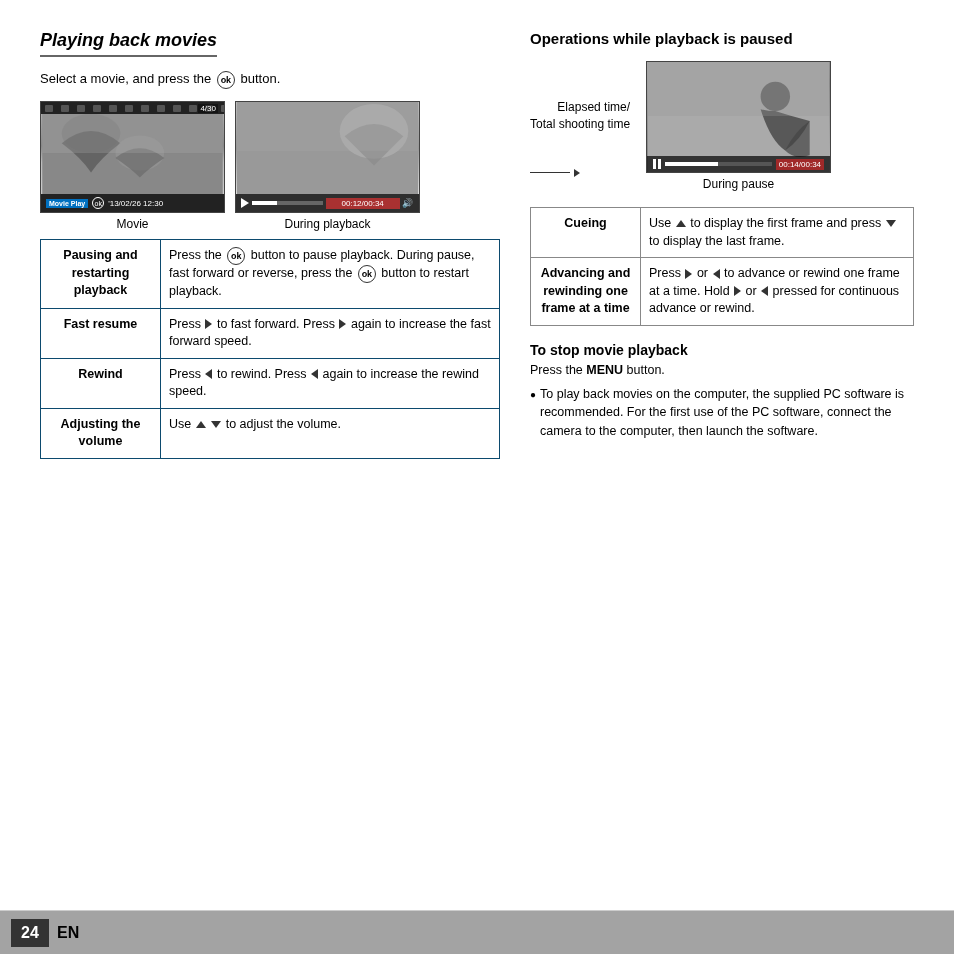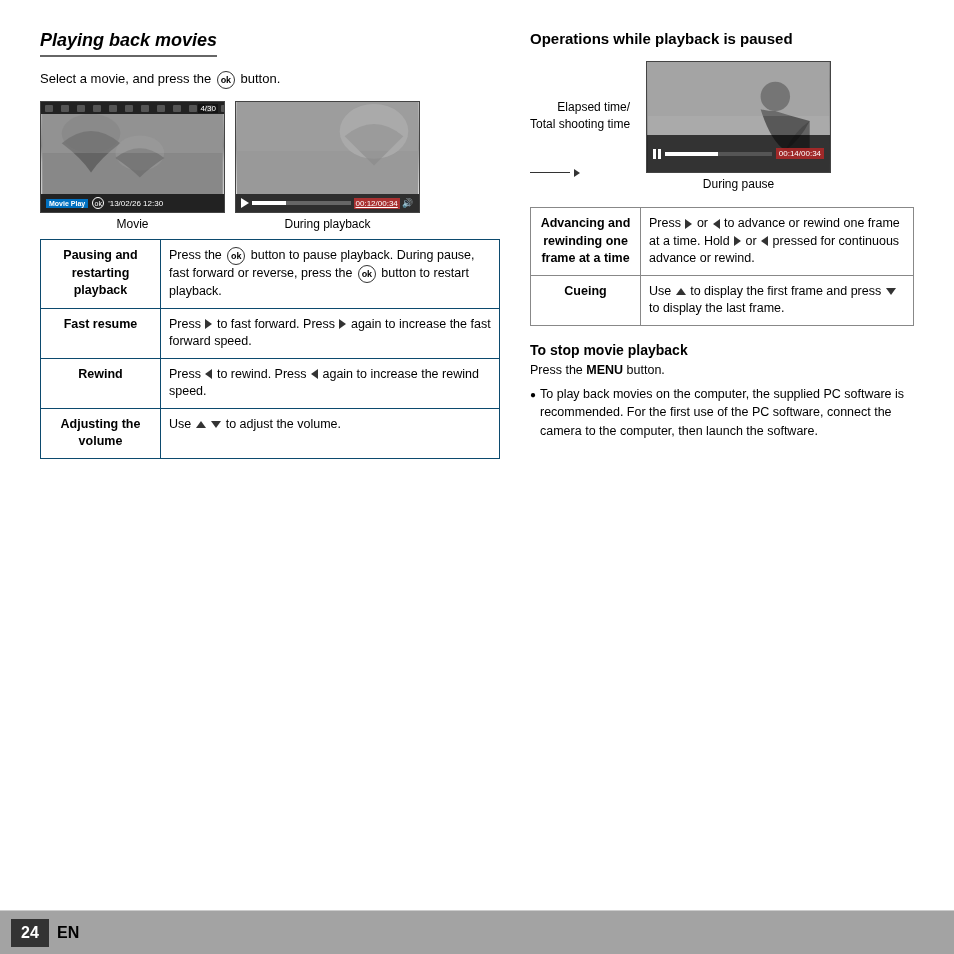--- a/index.html
+++ b/index.html
@@ -226,23 +226,22 @@
     .progress-bar-fill {
       height: 100%;
       background: #fff;
       width: 35%;
     }
 
     .time-code {
       font-size: 8px;
       color: #fff;
       background: rgba(200,50,50,0.8);
-      padding: 1px 2px;
+      padding: 1px 16px;
       white-space: nowrap;
-      text-decoration: underline;
     }
 
     .vol-icon {
       font-size: 9px;
     }
 
     
     .main-table {
       width: 100%;
       border-collapse: collapse;
@@ -291,21 +290,21 @@
       border: 1px solid #444;
       position: relative;
       overflow: hidden;
     }
 
     .pause-footer {
       position: absolute;
       bottom: 0;
       left: 0;
       right: 0;
-      height: 37px;
+      height: 16px;
       background: rgba(0,0,0,0.7);
       display: flex;
       align-items: center;
       padding: 0 6px;
       gap: 4px;
     }
 
     .pause-icon-bar {
       display: flex;
       align-items: center;
@@ -663,35 +662,35 @@
           </div>
           <div class="pause-label">During pause</div>
         </div>
       </div>
 
       <table class="right-table">
         <tbody>
 
           <tr>
             <td class="label-cell">
+              <strong>Cueing</strong>
+            </td>
+            <td>
+              Use <span class="sym-triangle-up"></span> to display the first frame and press <span class="sym-triangle-down"></span> to display the last frame.
+            </td>
+          </tr>
+
+          <tr>
+            <td class="label-cell">
               <strong style="white-space: pre-line;">Advancing and
 rewinding one
 frame at a time</strong>
             </td>
             <td>
               Press <span class="sym-triangle-right"></span> or <span class="sym-triangle-left"></span> to advance or rewind one frame at a time. Hold <span class="sym-triangle-right"></span> or <span class="sym-triangle-left"></span> pressed for continuous advance or rewind.
-            </td>
-          </tr>
-
-          <tr>
-            <td class="label-cell">
-              <strong>Cueing</strong>
-            </td>
-            <td>
-              Use <span class="sym-triangle-up"></span> to display the first frame and press <span class="sym-triangle-down"></span> to display the last frame.
             </td>
           </tr>
 
         </tbody>
       </table>
 
       <div class="stop-section-title">To stop movie playback</div>
       <p class="stop-text">
         <span>Press the</span>
         <strong class="menu-bold">MENU</strong>

